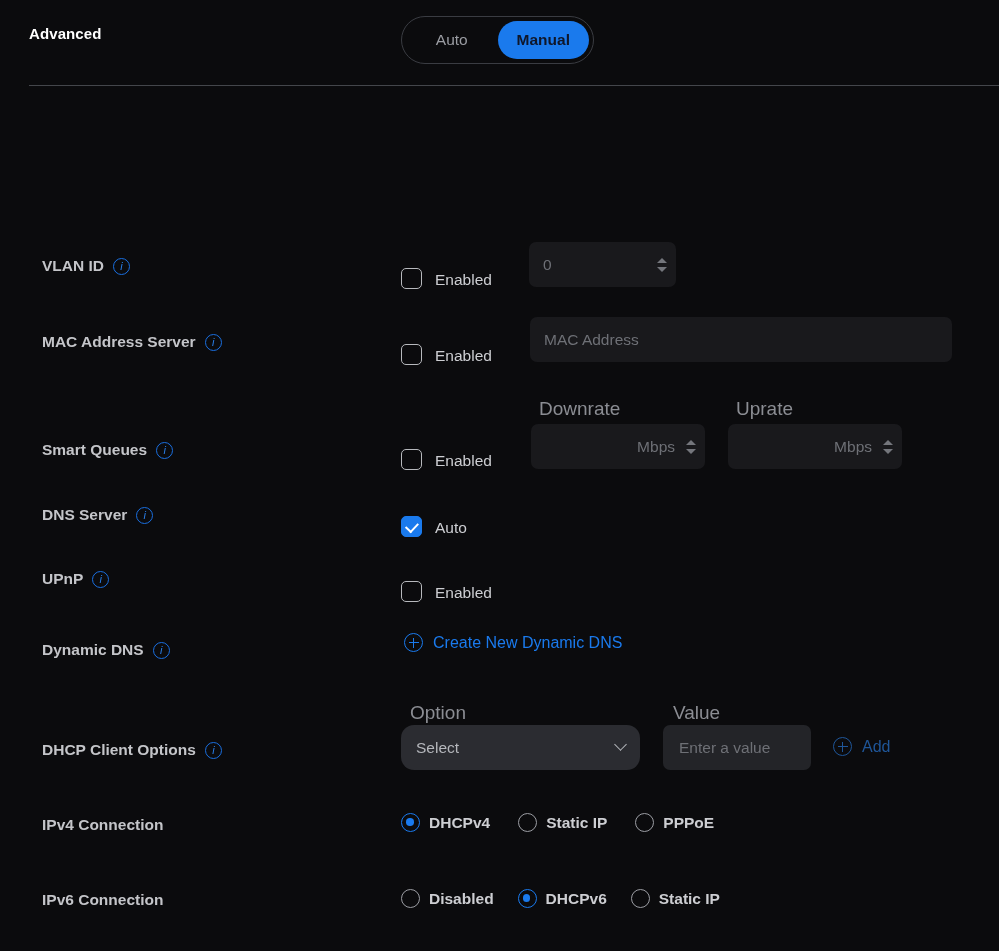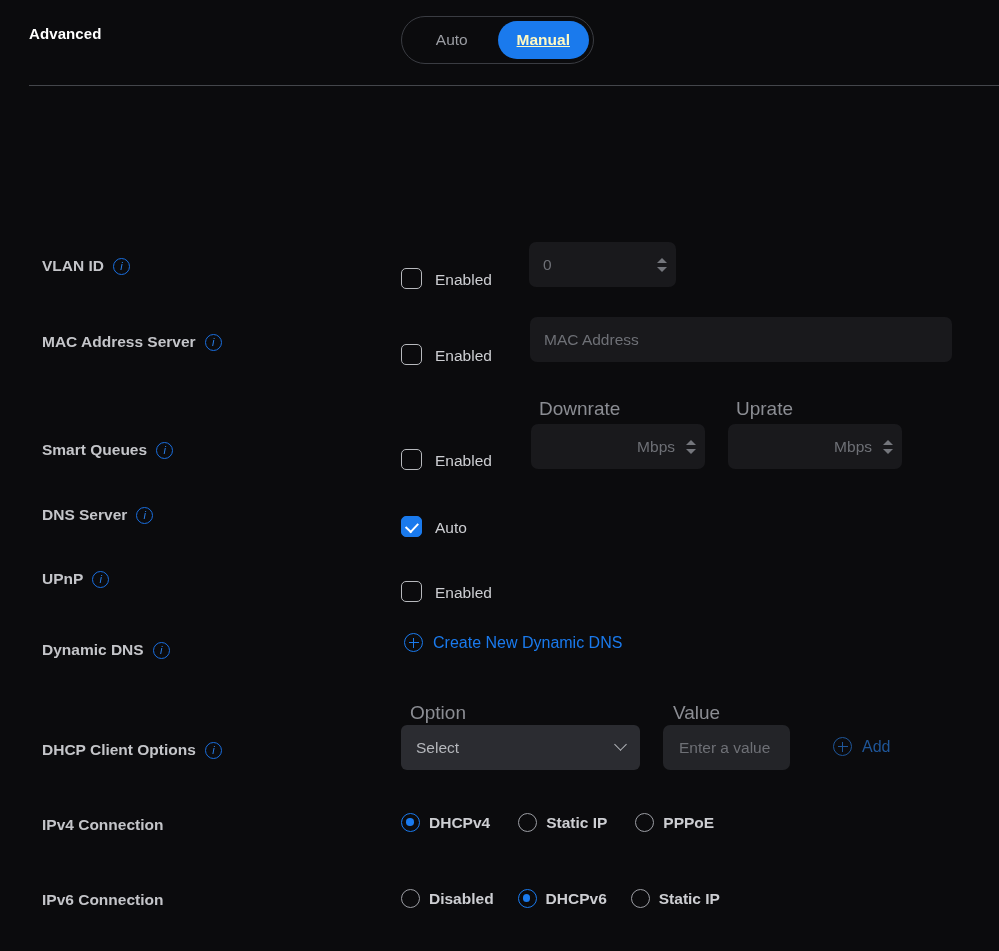--- a/index.html
+++ b/index.html
@@ -50,23 +50,22 @@
     display: flex;
     align-items: center;
     justify-content: center;
     font-size: 15.5px;
     color: #9b9da3;
     cursor: pointer;
     user-select: none;
   }
   .seg-opt.active {
     background: #1a7aed;
-    color: #fef9c3;
+    color: #0f172a;
     font-weight: 700;
-    text-decoration: underline;
   }
   .divider {
     position: absolute;
     left: 29px;
     right: 0;
     top: 85px;
     height: 1px;
     background: #44464b;
   }
 
@@ -220,21 +219,21 @@
     position: absolute;
     font-size: 19px;
     color: #8b8d93;
     font-weight: 400;
   }
 
   
   .select {
     position: absolute;
     background: #2b2c31;
-    border-radius: 6px;
+    border-radius: 13px;
     height: 45px;
     display: flex;
     align-items: center;
     justify-content: space-between;
     padding: 0 15px;
     font-size: 15.5px;
     color: #b5b7bc;
     cursor: pointer;
     user-select: none;
   }
@@ -407,21 +406,21 @@
         </span>
     </div>
 
     <div class="sub-label" style="left:410px; top:617px;">Option</div>
     <div class="select" style="left:401px; top:640px; width:239px;">
       <span>Select</span>
       <span class="chev"></span>
     </div>
 
     <div class="sub-label" style="left:673px; top:617px;">Value</div>
-    <div class="field filled" style="left:663px; top:640px; width:127px;padding-left:16px;">
+    <div class="field filled" style="left:663px; top:640px; width:148px;padding-left:16px;">
       <span class="ph">Enter a value</span>
     </div>
 
     <div class="link-btn dim" style="left:833px; top:652px;">
       <span class="plus-icon"></span>
       <span>Add</span>
     </div>
   </div>
 
   <div class="row">

